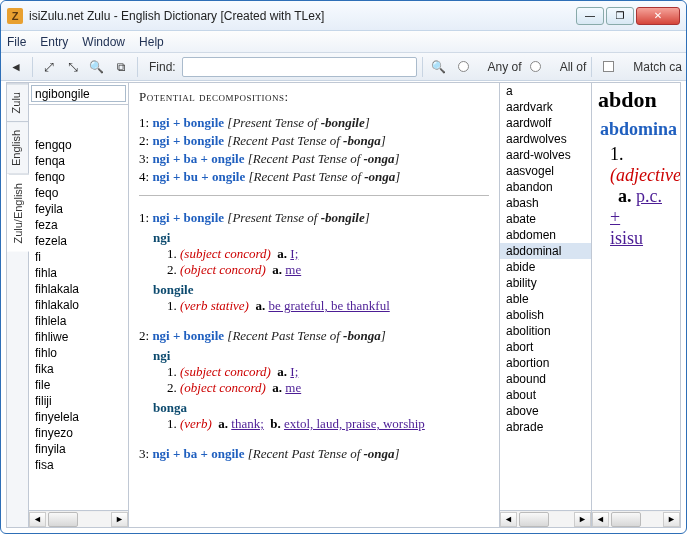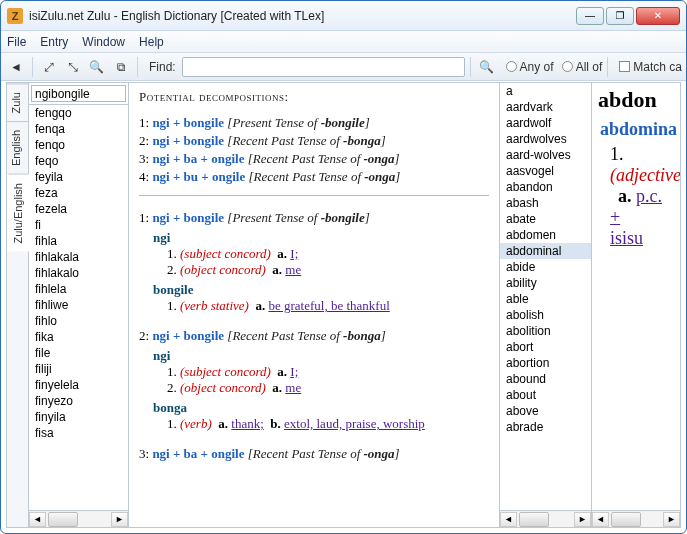--- a/index.html
+++ b/index.html
@@ -10,28 +10,28 @@
 .win-btns { display: flex; gap: 2px; }
 .win-btn { width: 28px; height: 18px; border: 1px solid #8aa; border-radius: 3px; background: linear-gradient(to bottom,#f4faff,#d8e8f4); font-size: 10px; display: flex; align-items: center; justify-content: center; cursor: pointer; }
 .win-btn.close { background: linear-gradient(to bottom,#f5a39a,#d5453a); color: #fff; border-color: #a33; width: 44px; }
 .menubar { height: 22px; background: linear-gradient(to bottom,#fdfdfd,#eef3f9); border-bottom: 1px solid #d0dae6; display: flex; align-items: center; padding: 0 6px; gap: 14px; color: #235; }
 .menubar span { cursor: pointer; }
 .toolbar { height: 28px; background: linear-gradient(to bottom,#f7f9fc,#e7edf4); border-bottom: 1px solid #c8d4e2; display: flex; align-items: center; padding: 0 4px; gap: 2px; }
 .tbtn { width: 22px; height: 22px; border: 1px solid transparent; border-radius: 3px; display: flex; align-items: center; justify-content: center; cursor: pointer; color: #333; font-size: 12px; }
 .tsep { width: 1px; height: 20px; background: #c8d4e2; margin: 0 3px; }
 .find-label { color: #333; margin: 0 4px 0 6px; }
 .find-input { flex: 1; height: 20px; border: 1px solid #abc; border-radius: 2px; padding: 0 4px; font-size: 12px; min-width: 50px; }
-.radio-lbl, .chk-lbl { display: flex; align-items: center; gap: 3px; margin-left: 6px; color: #333; white-space: nowrap; cursor: pointer; }
+.radio-lbl, .chk-lbl { display: flex; align-items: center; gap: 19px; margin-left: 6px; color: #333; white-space: nowrap; cursor: pointer; }
 .radio-dot { width: 11px; height: 11px; border: 1px solid #888; border-radius: 50%; background: #fff; }
 .chk-box { width: 11px; height: 11px; border: 1px solid #888; background: #fff; }
 .workspace { position: absolute; top: 81px; bottom: 5px; left: 5px; right: 5px; display: flex; border: 1px solid #c0c8d4; }
 .vtabs { width: 22px; display: flex; flex-direction: column; background: #f4f6f9; border-right: 1px solid #c0c8d4; }
 .vtab { writing-mode: vertical-rl; transform: rotate(180deg); padding: 8px 3px; font-size: 11px; border-bottom: 1px solid #c0c8d4; cursor: pointer; text-align: center; color: #333; }
 .vtab.active { background: #fff; border-right: 2px solid #fff; margin-right: -1px; }
-.left-col { width: 100px; display: flex; flex-direction: column; border-right: 1px solid #c0c8d4; }
+.left-col { width: 100px; display: flex; flex-direction: column; border-right: 1px solid #c0c8d4; gap: 32px; }
 .search-cell { height: 22px; border-bottom: 1px solid #c0c8d4; padding: 2px; }
 .search-cell input { width: 100%; height: 100%; border: 1px solid #abc; font-size: 12px; padding: 0 3px; }
 .wordlist { flex: 1; overflow-y: scroll; overflow-x: hidden; font-size: 12px; }
 .wordlist div { padding: 1px 6px; cursor: pointer; white-space: nowrap; }
 .wordlist div.sel { background: #d8e4f2; }
 .hscroll { height: 17px; border-top: 1px solid #c0c8d4; background: #f0f0f0; display: flex; align-items: center; }
 .hscroll .harrow { width: 17px; height: 15px; border: 1px solid #ccc; background: linear-gradient(#fff,#e4e4e4); display: flex; align-items: center; justify-content: center; font-size: 9px; cursor: pointer; }
 .hscroll .htrack { flex: 1; height: 15px; background: #f4f4f4; position: relative; }
 .hscroll .hthumb { position: absolute; left: 2px; width: 30px; top: 0; bottom: 0; background: linear-gradient(#f8f8f8,#d8d8d8); border: 1px solid #bbb; border-radius: 2px; }
 .center-col { flex: 1; display: flex; flex-direction: column; border-right: 1px solid #c0c8d4; min-width: 0; }

